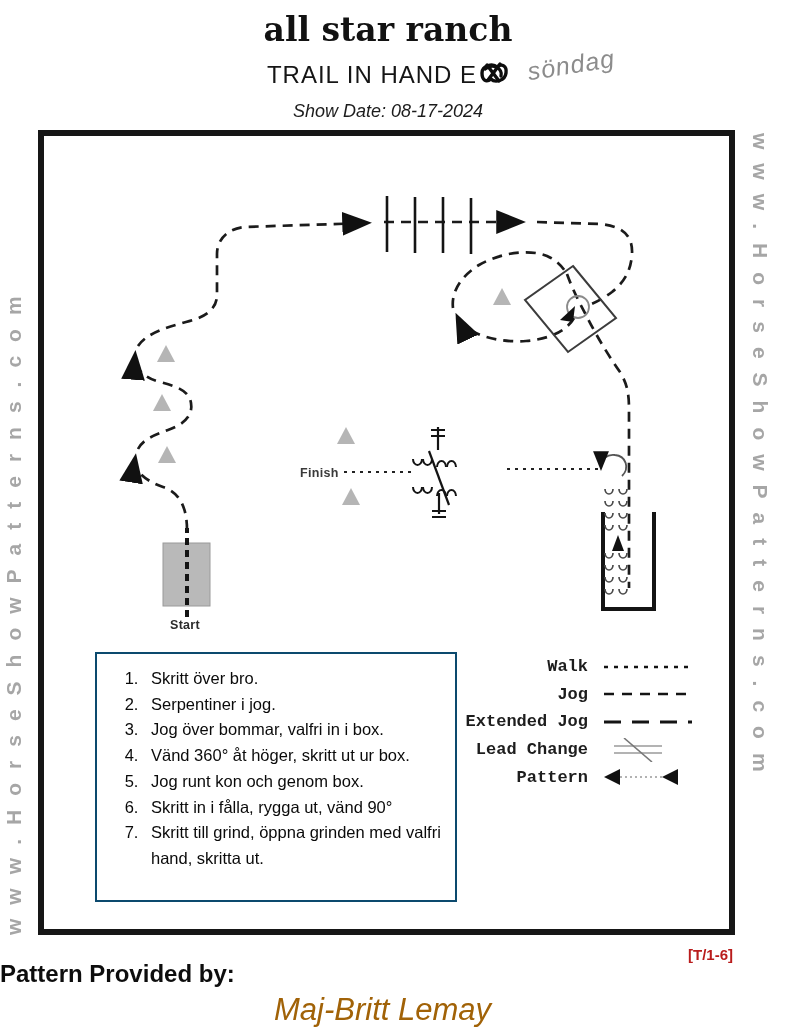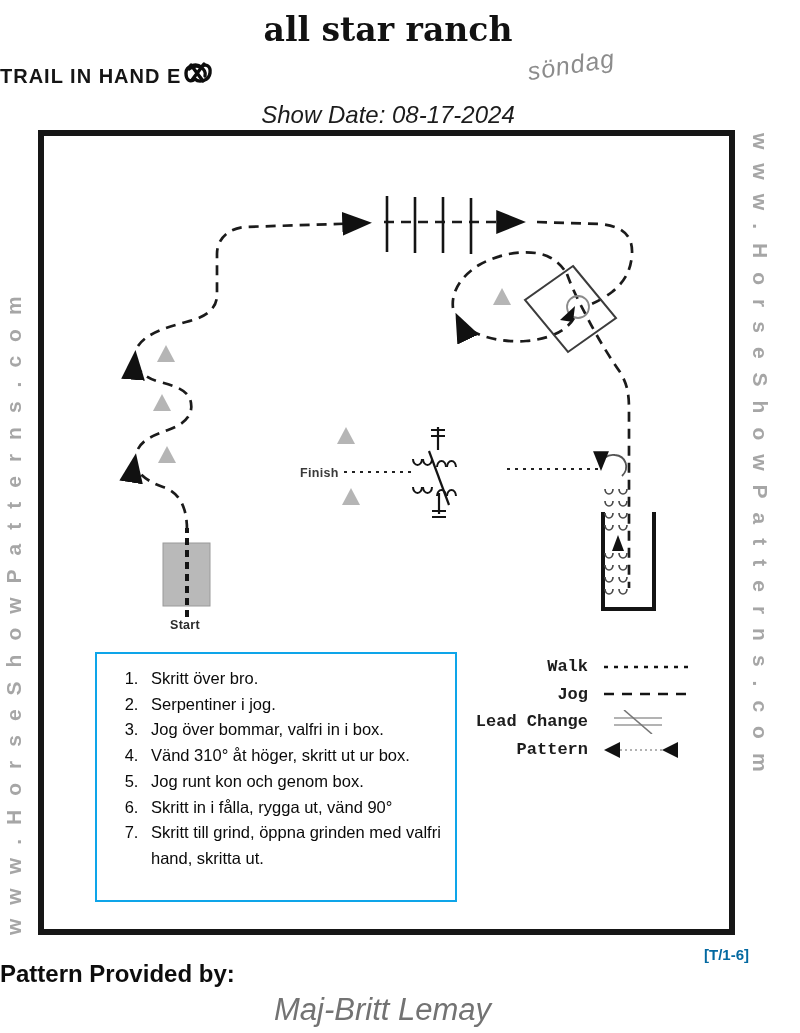--- a/index.html
+++ b/index.html
@@ -2,59 +2,59 @@
 <html><head>
 <meta charset="utf-8">
 <style>
   html,body{margin:0;padding:0;background:#ffffff;}
   .page{position:relative;width:800px;height:1033px;background:#ffffff;overflow:hidden;
         font-family:"Liberation Sans",sans-serif;color:#111;}
 
   
   .title{position:absolute;top:10px;left:0;width:776px;text-align:center;
          font-family:"DejaVu Serif",serif;font-weight:bold;font-size:33px;color:#121212;}
-  .subtitle{position:absolute;top:60px;left:0;width:776px;
-            font-weight:bold;font-size:20px;letter-spacing:1px;color:#151515;white-space:nowrap;}
+  .subtitle{position:absolute;top:60px;left:0;width:776px;text-align:center;
+            font-weight:normal;font-size:24px;letter-spacing:1px;color:#151515;white-space:nowrap;}
   .subtitle .scribble{vertical-align:-4px;margin-left:2px;}
   .handwriting{position:absolute;left:527px;top:48px;width:120px;
                font-style:italic;font-size:25px;color:#8c8c8c;
                transform:rotate(-9deg);letter-spacing:1px;}
   .showdate{position:absolute;top:101px;left:0;width:776px;text-align:center;
-            font-style:italic;font-size:24px;color:#1c1c1c;}
+            font-style:italic;font-size:18px;color:#1c1c1c;}
 
   
   .wm{position:absolute;width:805px;height:34px;font-weight:bold;font-size:21px;
       letter-spacing:14px;color:#a6a6a6;white-space:nowrap;}
   .wm-left{left:2px;top:935px;transform-origin:0 0;transform:rotate(-90deg);}
   .wm-right{left:772px;top:133px;transform-origin:0 0;transform:rotate(90deg);}
 
   
   .arena{position:absolute;left:38px;top:130px;width:697px;height:805px;
          border:6px solid #161616;box-sizing:border-box;background:#fff;}
   .pattern{position:absolute;left:0;top:0;width:685px;height:793px;}
 
   
   .instructions{position:absolute;left:51px;top:516px;width:362px;height:250px;
-                border:2px solid #0ea5e9;background:#fff;box-sizing:border-box;}
+                border:2px solid #0c4a6e;background:#fff;box-sizing:border-box;}
   .instructions ol{margin:12px 0 0 0;padding:0 8px 0 46px;font-size:16.5px;line-height:1.56;color:#0a0a0a;}
   .instructions li{padding-left:8px;margin-bottom:0px;}
 
   
   .legend{position:absolute;left:392px;top:517px;width:268px;}
   .lrow{display:flex;align-items:center;height:27.6px;}
   .llabel{width:152px;text-align:right;padding-right:12px;
           font-family:Liberation Mono, monospace;font-weight:bold;font-size:17px;color:#1d1d1d;white-space:nowrap;}
   .lsym{width:100px;height:24px;flex:0 0 auto;}
 
   
-  .sheet-tag{position:absolute;left:704px;top:946px;font-weight:bold;font-size:15px;color:#0369a1;}
+  .sheet-tag{position:absolute;left:688px;top:946px;font-weight:bold;font-size:15px;color:#b91c1c;}
   .provided-by{position:absolute;top:960px;left:0;width:745px;text-align:left;
                font-weight:bold;font-size:24px;color:#0d0d0d;}
   .provider-name{position:absolute;top:992px;left:0;width:765px;text-align:center;
-                 font-style:italic;font-size:31px;color:#737373;}
+                 font-style:italic;font-size:31px;color:#a16207;}
 </style>
 </head>
 <body>
 
 <div class="page">
 
   <div class="wm wm-left">www.HorseShowPatterns.com</div>
   <div class="wm wm-right">www.HorseShowPatterns.com</div>
 
   <div class="title">all star ranch</div>
@@ -164,41 +164,47 @@
 
       <text x="170" y="629" font-family="Liberation Sans, sans-serif" font-size="12.5" font-weight="bold" fill="#2b2b2b" letter-spacing="0.3">Start</text>
       <text x="300" y="477" font-family="Liberation Sans, sans-serif" font-size="12.5" font-weight="bold" fill="#3a3a3a" letter-spacing="0.3">Finish</text>
     </svg>
 
     <div class="instructions">
       <ol>
         <li>Skritt över bro.</li>
         <li>Serpentiner i jog.</li>
         <li>Jog över bommar, valfri in i box.</li>
-        <li>Vänd 310° åt höger, skritt ut ur box.</li>
+        <li>Vänd 360° åt höger, skritt ut ur box.</li>
         <li>Jog runt kon och genom box.</li>
         <li>Skritt in i fålla, rygga ut, vänd 90°</li>
         <li>Skritt till grind, öppna grinden med valfri hand, skritta ut.</li>
       </ol>
     </div>
 
     <div class="legend">
       <div class="lrow">
         <span class="llabel">Walk</span>
         <svg class="lsym" viewBox="0 0 100 24">
           <path d="M4,12 H92" stroke="#141414" stroke-width="2.6" stroke-dasharray="4,6" fill="none"></path>
         </svg>
       </div>
       <div class="lrow">
         <span class="llabel">Jog</span>
         <svg class="lsym" viewBox="0 0 100 24">
           <path d="M4,12 H92" stroke="#141414" stroke-width="2.6" stroke-dasharray="10,8" fill="none"></path>
         </svg>
       </div>
       <div class="lrow">
+        <span class="llabel">Extended Jog</span>
+        <svg class="lsym" viewBox="0 0 100 24">
+          <path d="M4,12 H92" stroke="#141414" stroke-width="2.8" stroke-dasharray="17,11" fill="none"></path>
+        </svg>
+      </div>
+      <div class="lrow">
         <span class="llabel">Lead Change</span>
         <svg class="lsym" viewBox="0 0 100 24">
           <path d="M14,8 H62" stroke="#9a9a9a" stroke-width="1.6" fill="none"></path>
           <path d="M14,15 H62" stroke="#9a9a9a" stroke-width="1.6" fill="none"></path>
           <path d="M24,0 L52,24" stroke="#777" stroke-width="1.6" fill="none"></path>
         </svg>
       </div>
       <div class="lrow">
         <span class="llabel">Pattern</span>
         <svg class="lsym" viewBox="0 0 100 24">

